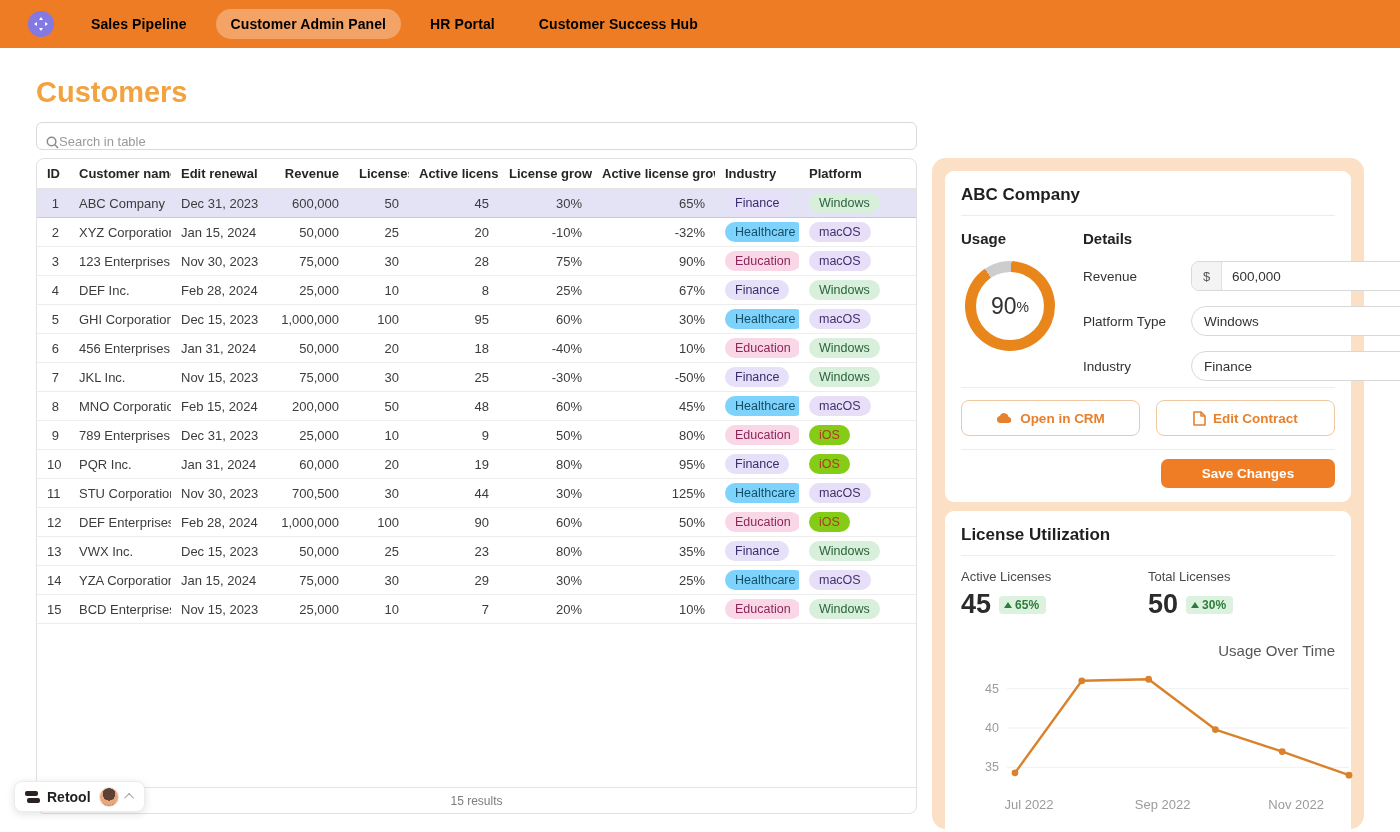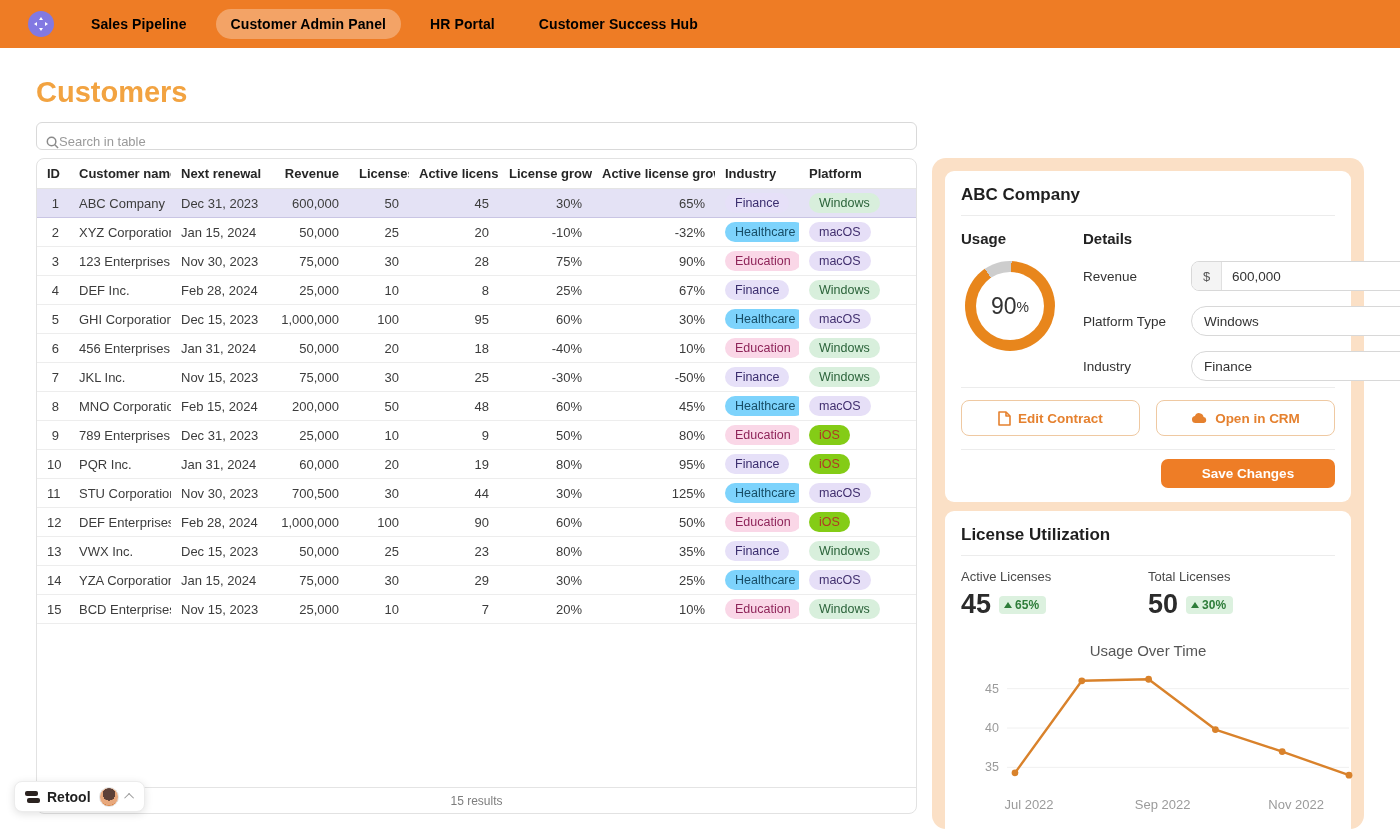--- a/index.html
+++ b/index.html
@@ -62,21 +62,21 @@
   .save-row { display:flex; justify-content:flex-end; padding-top:9px; border-top:1px solid #ECECEC; }
   .btn-primary { width:174px; height:29px; background:#EE7D26; border:none; border-radius:7px; color:#fff; font-size:13.5px; font-weight:600; cursor:pointer; font-family:"Liberation Sans",sans-serif; }
   
   .stats-row { display:flex; margin-top:13px; }
   .stat { width:50%; }
   .stat-label { font-size:13px; color:#4a4a4a; margin-bottom:5px; }
   .stat-value { display:flex; align-items:center; gap:8px; }
   .stat-value .n { font-size:27px; font-weight:700; color:#2b2b2b; }
   .badge-up { background:#DCF1DF; color:#2E7D3A; font-size:12px; font-weight:600; border-radius:4px; padding:2px 7px 2px 5px; display:flex; align-items:center; gap:3px; }
   .tri-up { width:0; height:0; border-left:4px solid transparent; border-right:4px solid transparent; border-bottom:6px solid #2E7D3A; display:inline-block; }
-  .chart-title { text-align:center; font-size:15px; color:#565656; margin-top:22px; }
+  .chart-title { text-align:right; font-size:15px; color:#565656; margin-top:22px; }
   .legend { display:flex; align-items:center; justify-content:center; gap:8px; margin-top:2px; }
   .legend-label { font-size:13px; color:#8a8a8a; }
   
   .retool-badge { position:absolute; left:14px; bottom:20px; background:#fff; border:1px solid #ECECEC; border-radius:8px; box-shadow:0 2px 8px rgba(0,0,0,0.12); height:31px; display:flex; align-items:center; padding:0 10px; gap:8px; cursor:pointer; }
   .retool-glyph { width:14px; height:14px; position:relative; }
   .retool-glyph i { position:absolute; width:13px; height:5px; border-radius:2px; background:#2b2320; display:block; }
   .retool-glyph i:first-child { top:1px; left:0; }
   .retool-glyph i:last-child { top:8px; left:2px; }
   .retool-text { font-size:14px; font-weight:700; color:#1f1f1f; }
   .avatar { width:20px; height:20px; border-radius:50%; background:radial-gradient(circle at 50% 35%, #5d4037 0 42%, #e8a87c 43% 72%, #d98445 73%); border:1px solid #e5e5e5; }
@@ -128,21 +128,21 @@
             <col style="width:90px">
             <col style="width:93px">
             <col style="width:123px">
           <col style="width:84px">
             <col>
         </colgroup>
         <thead>
             <tr id="table-head" data-interactable="false">
               <th class="num" data-interactable="true">ID</th>
               <th data-interactable="true">Customer name</th>
-              <th data-interactable="true">Next renewal</th>
+              <th data-interactable="true">Edit renewal</th>
               <th class="num" data-interactable="true">Revenue</th>
               <th class="num" data-interactable="true">Licenses</th>
               <th class="num" data-interactable="true">Active licenses</th>
               <th class="num" data-interactable="true">License growth</th>
               <th class="num" data-interactable="true">Active license growth</th>
               <th data-interactable="true">Industry</th>
               <th data-interactable="true">Platform</th>
             </tr>
           </thead>
         <tbody id="table-body">
@@ -367,31 +367,31 @@
               <div class="select" data-interactable="true">
                 <span data-interactable="false">Finance</span>
 
               </div>
             </div>
           </div>
         </div>
         <div class="divider"></div>
         <div class="btn-row">
           <button class="btn-outline" data-interactable="true">
+            <svg width="17" height="12" viewBox="0 0 17 12" data-interactable="false">
+              <path d="M4.5 11a3.5 3.5 0 0 1-.6-6.95A4.5 4.5 0 0 1 12.6 5.1 3 3 0 0 1 13 11z" fill="#E5812F"></path>
+            </svg>
+            <span data-interactable="false">Open in CRM</span>
+          </button>
+          <button class="btn-outline" data-interactable="true">
             <svg width="13" height="15" viewBox="0 0 13 15" data-interactable="false">
               <path d="M1 1h7l4 4v9H1z" fill="none" stroke="#E5812F" stroke-width="1.6" stroke-linejoin="round"></path>
               <path d="M8 1v4h4" fill="none" stroke="#E5812F" stroke-width="1.6" stroke-linejoin="round"></path>
             </svg>
             <span data-interactable="false">Edit Contract</span>
-          </button>
-          <button class="btn-outline" data-interactable="true">
-            <svg width="17" height="12" viewBox="0 0 17 12" data-interactable="false">
-              <path d="M4.5 11a3.5 3.5 0 0 1-.6-6.95A4.5 4.5 0 0 1 12.6 5.1 3 3 0 0 1 13 11z" fill="#E5812F"></path>
-            </svg>
-            <span data-interactable="false">Open in CRM</span>
           </button>
         </div>
         <div class="save-row">
           <button class="btn-primary" data-interactable="true">Save Changes</button>
         </div>
       </div>
 
       <div class="card" style="flex:1;" data-interactable="false">
         <h2 data-interactable="false">License Utilization</h2>
         <div class="stats-row" id="stats-row" data-interactable="false">

